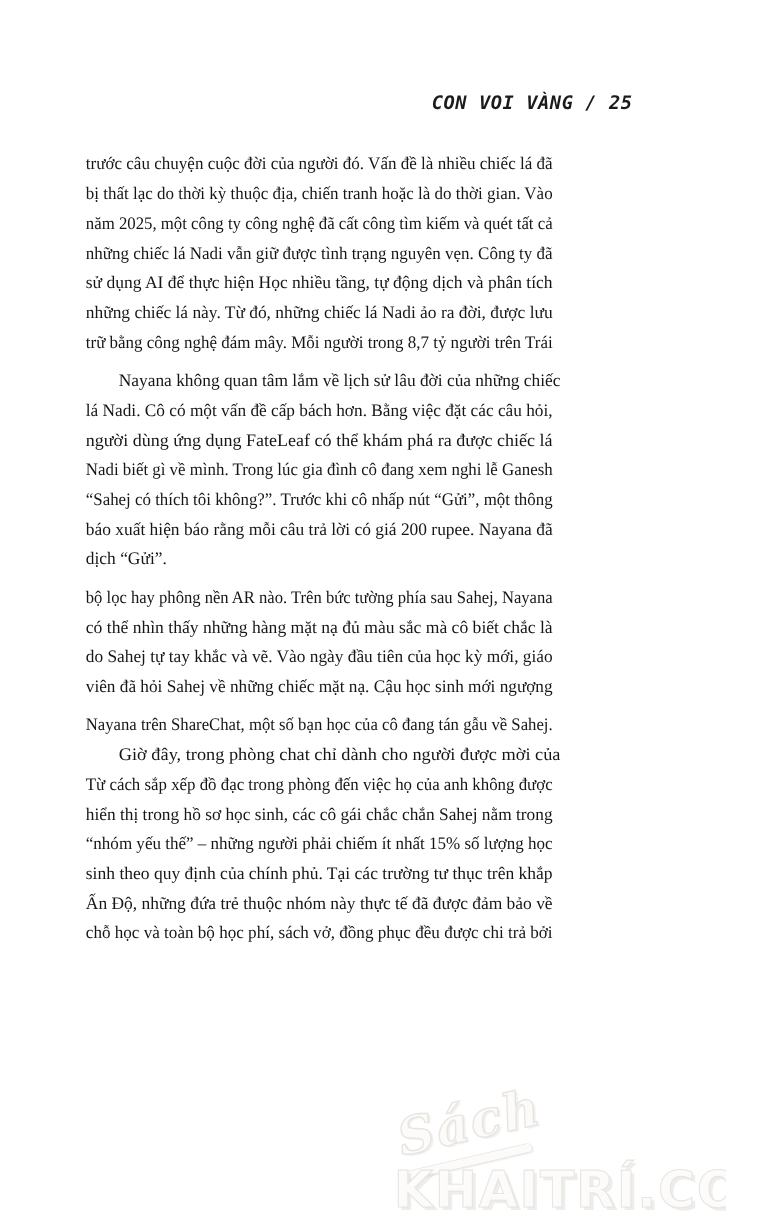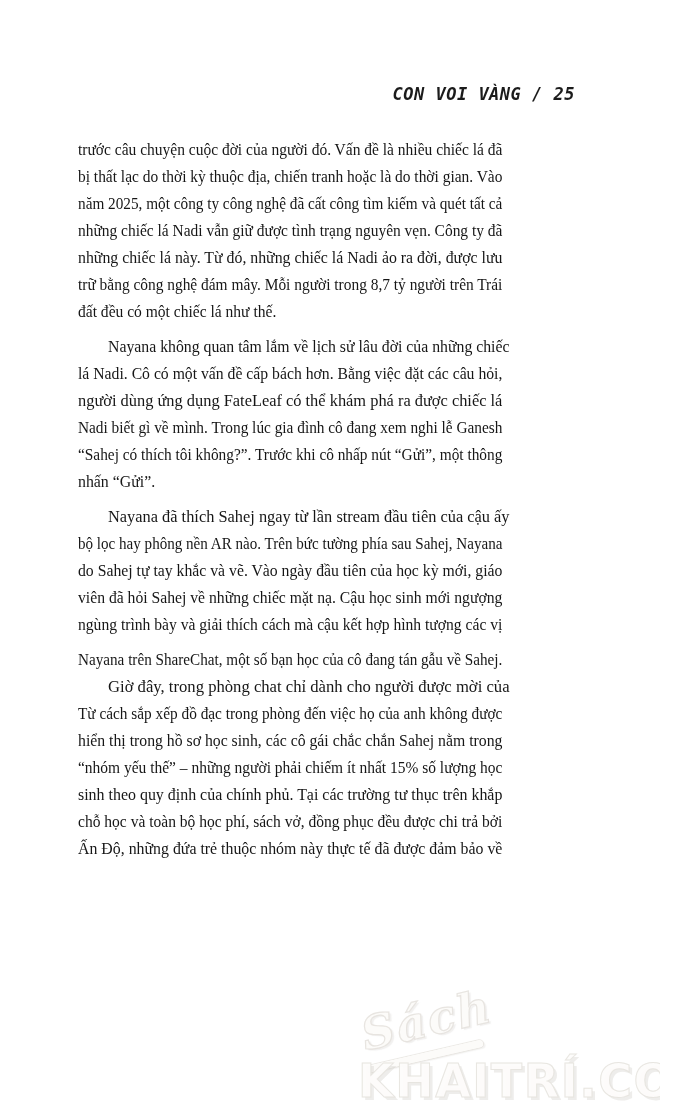--- a/index.html
+++ b/index.html
@@ -90,48 +90,48 @@
 <div class="page">
 
   <div class="running-header">CON VOI VÀNG / 25</div>
 
   <div class="text-block">
       <div class="para">
         <div class="line"><span style="transform: scaleX(0.968301);">trước câu chuyện cuộc đời của người đó. Vấn đề là nhiều chiếc lá đã</span></div>
         <div class="line"><span style="transform: scaleX(0.964346);">bị thất lạc do thời kỳ thuộc địa, chiến tranh hoặc là do thời gian. Vào</span></div>
         <div class="line"><span style="transform: scaleX(0.953206);">năm 2025, một công ty công nghệ đã cất công tìm kiếm và quét tất cả</span></div>
         <div class="line"><span style="transform: scaleX(0.965129);">những chiếc lá Nadi vẫn giữ được tình trạng nguyên vẹn. Công ty đã</span></div>
+        <div class="line"><span style="transform: scaleX(0.995309);">sử dụng AI để thực hiện Học nhiều tầng, tự động dịch và phân tích</span></div>
         <div class="line"><span style="transform: scaleX(0.989123);">những chiếc lá này. Từ đó, những chiếc lá Nadi ảo ra đời, được lưu</span></div>
         <div class="line"><span style="transform: scaleX(0.963355);">trữ bằng công nghệ đám mây. Mỗi người trong 8,7 tỷ người trên Trái</span></div>
-        <div class="line natural"><span style="transform: scaleX(0.971253);">đất đều có một chiếc lá như thế.</span></div>
       </div>
       <div class="para">
         <div class="line first"><span style="transform: scaleX(0.986487);">Nayana không quan tâm lắm về lịch sử lâu đời của những chiếc</span></div>
         <div class="line"><span style="transform: scaleX(0.98166);">lá Nadi. Cô có một vấn đề cấp bách hơn. Bằng việc đặt các câu hỏi,</span></div>
         <div class="line"><span style="transform: scaleX(1.02416);">người dùng ứng dụng FateLeaf có thể khám phá ra được chiếc lá</span></div>
         <div class="line"><span style="transform: scaleX(0.957868);">Nadi biết gì về mình. Trong lúc gia đình cô đang xem nghi lễ Ganesh</span></div>
         <div class="line"><span style="transform: scaleX(0.958769);">“Sahej có thích tôi không?”. Trước khi cô nhấp nút “Gửi”, một thông</span></div>
-        <div class="line natural"><span style="transform: scaleX(0.989498);">nhấn “Gửi”.</span></div>
+        <div class="line"><span style="transform: scaleX(0.988794);">báo xuất hiện báo rằng mỗi câu trả lời có giá 200 rupee. Nayana đã</span></div>
+        <div class="line natural"><span style="transform: scaleX(0.989498);">dịch “Gửi”.</span></div>
       </div>
       <div class="para">
-        <div class="line first"><span style="transform: scaleX(1.02293);">Nayana đã thích Sahej ngay từ lần stream đầu tiên của cậu ấy</span></div>
         <div class="line"><span style="transform: scaleX(0.94267);">bộ lọc hay phông nền AR nào. Trên bức tường phía sau Sahej, Nayana</span></div>
+        <div class="line"><span style="transform: scaleX(0.998571);">có thể nhìn thấy những hàng mặt nạ đủ màu sắc mà cô biết chắc là</span></div>
         <div class="line"><span style="transform: scaleX(0.983746);">do Sahej tự tay khắc và vẽ. Vào ngày đầu tiên của học kỳ mới, giáo</span></div>
         <div class="line"><span style="transform: scaleX(0.979421);">viên đã hỏi Sahej về những chiếc mặt nạ. Cậu học sinh mới ngượng</span></div>
-        <div class="line"><span style="transform: scaleX(0.975028);">ngùng trình bày và giải thích cách mà cậu kết hợp hình tượng các vị</span></div>
       </div>
       <div class="para">
         <div class="line"><span style="transform: scaleX(0.948514);">Nayana trên ShareChat, một số bạn học của cô đang tán gẫu về Sahej.</span></div>
         <div class="line first"><span style="transform: scaleX(1.04002);">Giờ đây, trong phòng chat chỉ dành cho người được mời của</span></div>
         <div class="line"><span style="transform: scaleX(0.956993);">Từ cách sắp xếp đồ đạc trong phòng đến việc họ của anh không được</span></div>
         <div class="line"><span style="transform: scaleX(0.984643);">hiển thị trong hồ sơ học sinh, các cô gái chắc chắn Sahej nằm trong</span></div>
         <div class="line"><span style="transform: scaleX(0.966988);">“nhóm yếu thế” – những người phải chiếm ít nhất 15% số lượng học</span></div>
         <div class="line"><span style="transform: scaleX(0.995504);">sinh theo quy định của chính phủ. Tại các trường tư thục trên khắp</span></div>
+        <div class="line"><span style="transform: scaleX(0.990663);">Ấn Độ, những đứa trẻ thuộc nhóm này thực tế đã được đảm bảo về</span></div>
         <div class="line"><span style="transform: scaleX(0.970991);">chỗ học và toàn bộ học phí, sách vở, đồng phục đều được chi trả bởi</span></div>
-        <div class="line"><span style="transform: scaleX(0.990663);">Ấn Độ, những đứa trẻ thuộc nhóm này thực tế đã được đảm bảo về</span></div>
       </div>
     </div>
 
   <div class="watermark">
     <div class="wm-flourish"></div>
     <div class="wm-script">Sách</div>
     <div class="wm-domain">KHAITRÍ.COM</div>
   </div>
 
 </div>

